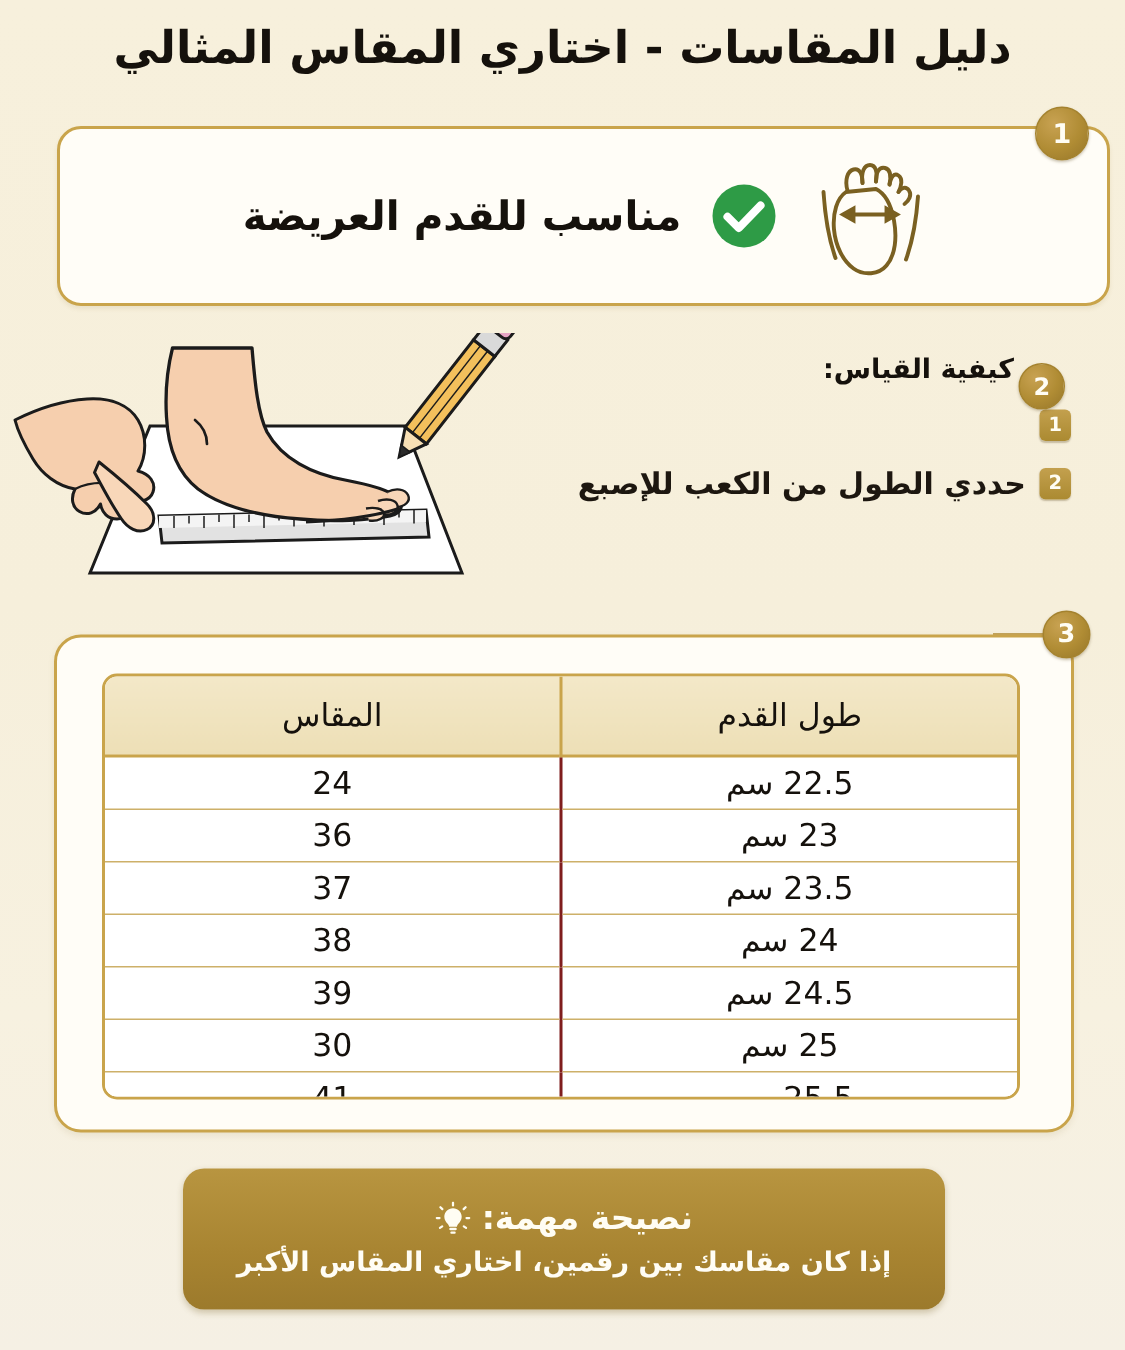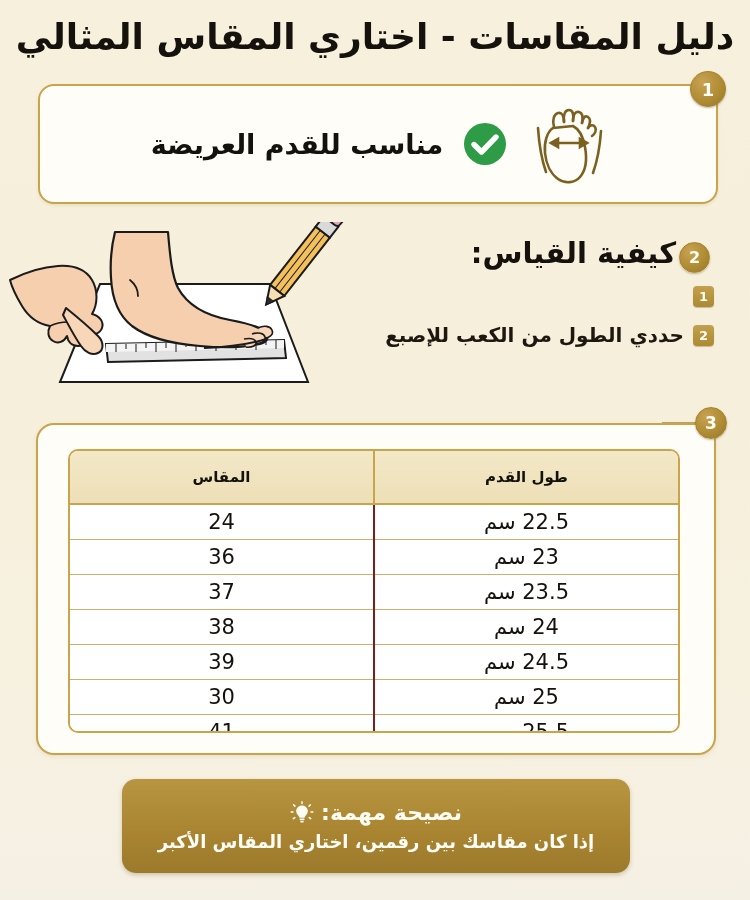--- a/index.html
+++ b/index.html
@@ -8,29 +8,30 @@
     width:750px;height:900px;overflow:hidden;
     background:linear-gradient(180deg,#f7f0dc 0%,#f6efdb 45%,#f7f1e0 75%,#f5f0e4 100%);
     font-family:"DejaVu Sans","Liberation Sans",sans-serif;
     color:#1a1a1a;position:relative;
   }
   .page{position:relative;width:750px;height:900px;}
 
   
   .title{
     position:absolute;top:14px;left:0;width:750px;
-    text-align:center;font-size:36px;font-weight:bold;
+    text-align:center;font-size:30px;font-weight:bold;
     letter-spacing:0px;color:#15110c;line-height:1.25;
   }
 
   
   .card1{
     position:absolute;left:38px;top:84px;width:676px;height:116px;
     background:#fffdf7;border:2px solid #c9a44b;border-radius:16px;
     box-shadow:0 2px 3px rgba(150,125,60,.12);
+    padding-left:22px;
   }
   .card1-inner{
     position:absolute;inset:0;display:flex;align-items:center;
     justify-content:center;gap:18px;padding:0 22px;box-sizing:border-box;
   }
   .card1-text{font-size:27px;font-weight:bold;color:#15110c;white-space:nowrap;}
 
   .check-badge{width:48px;height:48px;flex:0 0 48px;}
   .foot-icon{width:78px;height:92px;flex:0 0 78px;}
 
@@ -48,21 +49,21 @@
   .badge-stem{position:absolute;width:2px;background:#c2a25c;}
   #stem1{left:706px;top:105px;height:38px;}
   #stem3{left:710px;top:437px;height:28px;}
   .badge-arm{position:absolute;height:2px;background:#c2a25c;}
   #arm1{left:668px;top:84px;width:24px;}
   #arm3{left:662px;top:422px;width:34px;}
 
   
   .howto{position:absolute;right:36px;top:236px;width:330px;text-align:right;}
   .howto-head{
-    font-size:29px;font-weight:bold;color:#15110c;
+    font-size:18px;font-weight:bold;color:#15110c;
     padding-left:0;padding-right:0;margin:0 38px 16px 0;white-space:nowrap;
   }
   .step-line{
     display:flex;align-items:center;justify-content:flex-start;
     gap:9px;margin:0 0 16px 0;font-size:20px;font-weight:bold;color:#1d1710;
     white-space:nowrap;
   }
   .sq{
     width:21px;height:21px;flex:0 0 21px;border-radius:4px;
     background:linear-gradient(180deg,#c3a04e 0%,#ab8a31 100%);
@@ -81,21 +82,21 @@
     box-shadow:0 2px 4px rgba(150,125,60,.12);
   }
   .table-wrap{
     position:absolute;left:30px;top:24px;width:608px;height:280px;
     border:2px solid #c9a44b;border-radius:10px;overflow:hidden;
     background:#ffffff;
   }
   table{border-collapse:collapse;width:100%;height:100%;table-layout:fixed;}
   th{
     background:linear-gradient(180deg,#f3e8c8 0%,#eddfb6 100%);
-    font-size:15px;font-weight:bold;color:#15110c;height:50px;
+    font-size:21px;font-weight:normal;color:#15110c;height:50px;
     border-bottom:2px solid #c9a44b;
   }
   th.col-len{border-left:2px solid #c9a44b;margin-left:26px;}
   td{
     font-size:21px;color:#15110c;text-align:center;height:32px;
     background:#ffffff;border-bottom:1px solid #cdb069;
   }
   td.col-len{border-left:2px solid #7f1d1d;}
   tr:last-child td{border-bottom:none;}
 

